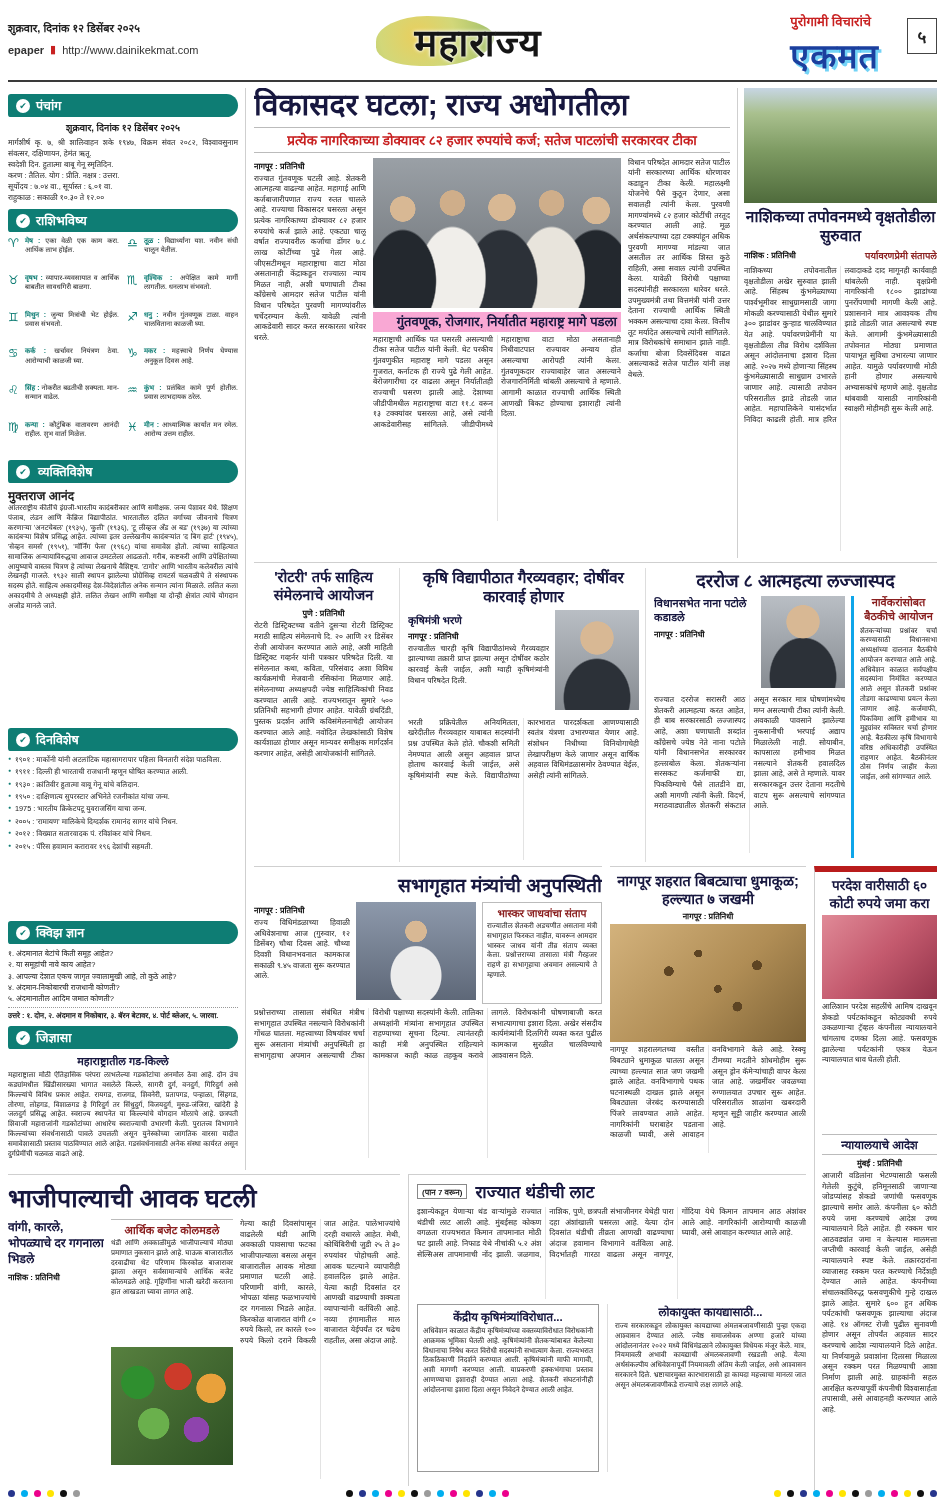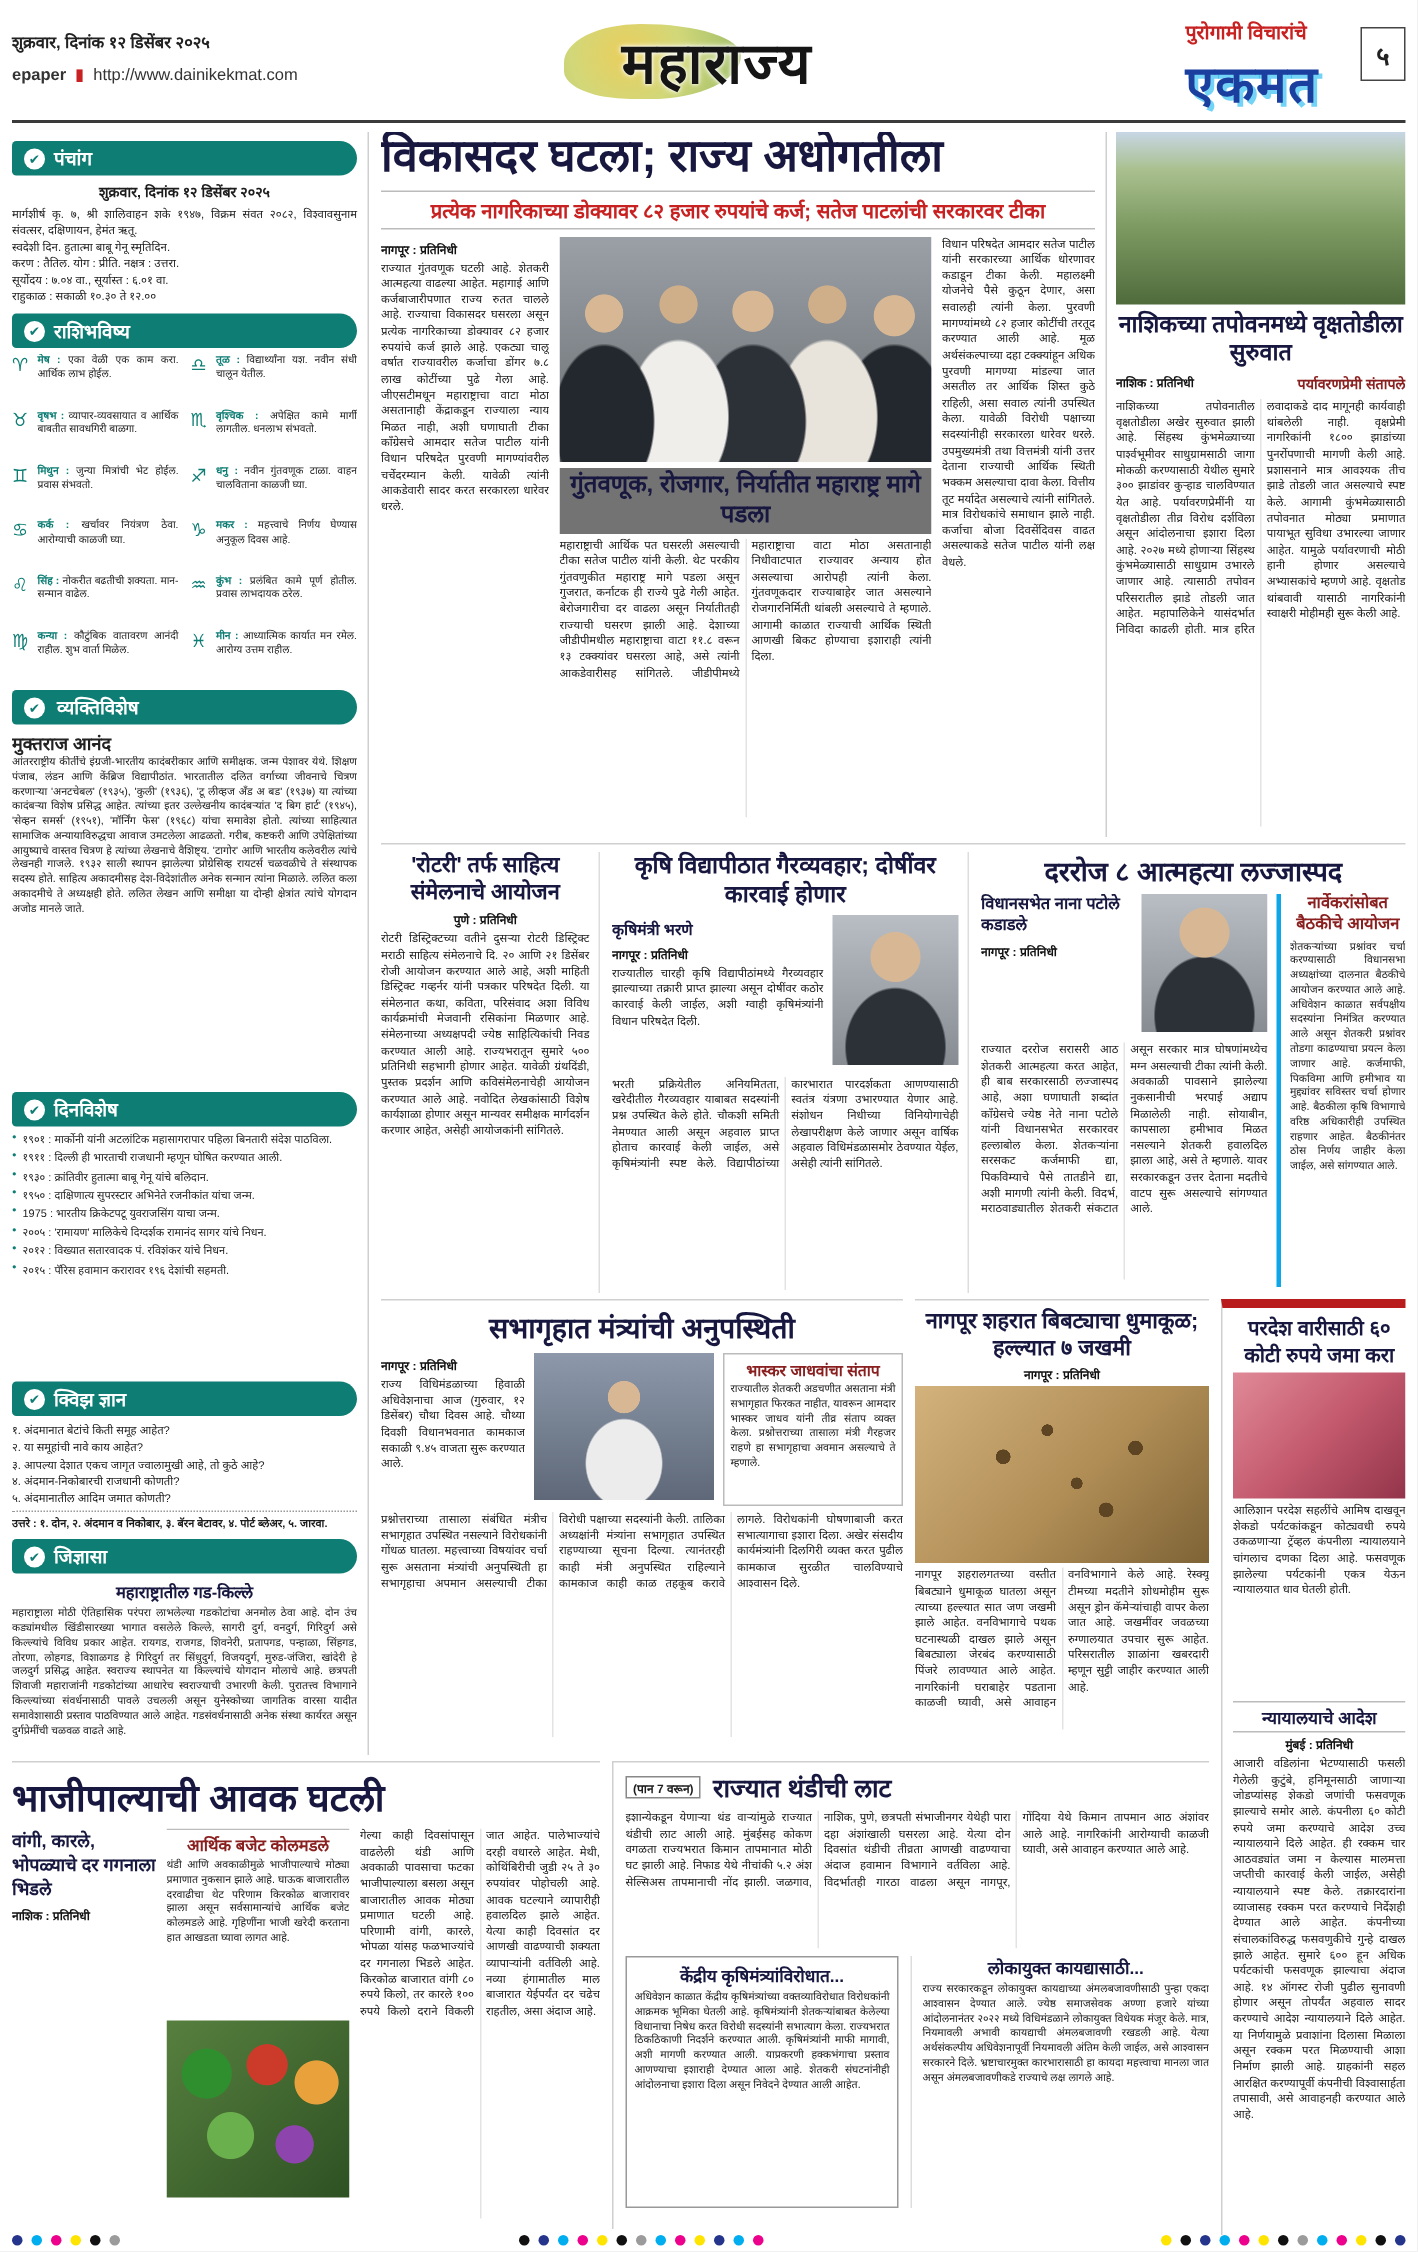--- a/index.html
+++ b/index.html
@@ -70,21 +70,21 @@
       radial-gradient(circle 13px at 32% 30%, #cfae8a 96%, transparent),
       radial-gradient(circle 14px at 52% 33%, #d8b894 96%, transparent),
       radial-gradient(circle 13px at 72% 30%, #cfae8a 96%, transparent),
       radial-gradient(circle 14px at 90% 35%, #d8b894 96%, transparent),
       radial-gradient(ellipse 34px 52px at 12% 82%, #23282e 96%, transparent),
       radial-gradient(ellipse 34px 52px at 32% 80%, #f0eeea 96%, transparent),
       radial-gradient(ellipse 36px 52px at 52% 82%, #2c3138 96%, transparent),
       radial-gradient(ellipse 34px 52px at 72% 80%, #e8e4dc 96%, transparent),
       radial-gradient(ellipse 36px 52px at 90% 82%, #23282e 96%, transparent),
       linear-gradient(180deg,#9aa0a6 0%,#7d8287 60%,#5d6165 100%); }
-  .inset-title { font-size:16px; font-weight:800; color:#17173f; background:#737373; padding:2px 4px; text-align:center; margin:4px 0 3px; line-height:1.25; }
+  .inset-title { font-size:13px; font-weight:800; color:#17173f; background:#f9a8d4; padding:2px 4px; text-align:right; margin:4px 0 3px; line-height:1.25; }
   .leadmid .cols2 { height:186px; overflow:hidden; }
 
   
   .nashik { left:744px; top:88px; width:193px; height:470px; }
   .nashik .ph { height:115px; background:linear-gradient(180deg,#c7d6e4 0%,#a9c08e 22%,#7d9a62 55%,#4f6b3c 100%); }
   .nashik h2 { font-size:15.5px; text-align:center; line-height:1.2; margin:5px 0 2px; }
   .nk-row { display:flex; justify-content:space-between; align-items:center; margin-bottom:3px; }
   .nk-kick { font-size:9.5px; font-weight:bold; color:#8a1f1f; }
   .nashik .cols2 { height:285px; }
 
@@ -110,21 +110,21 @@
   .srow { display:flex; gap:6px; height:96px; margin-bottom:3px; }
   .srow .skick { flex:1; overflow:hidden; }
   .skick .kicker { font-size:11px; line-height:1.3; display:block; margin-bottom:3px; }
   .suicide .cols2 { height:158px; }
   .mini { width:86px; flex:0 0 86px; border-left:3px solid #0ea5e9; padding-left:6px; }
   .mini h4 { font-size:11px; color:#8a1f1f; line-height:1.25; text-align:center; margin-bottom:3px; }
   .mini .tiny { height:212px; overflow:hidden; }
 
   
   .sabha { left:254px; top:866px; width:348px; height:302px; border-top:1px solid #cfcfcf; padding-top:5px; }
-  .sabha h3 { font-size:19px; text-align:center; margin-bottom:4px; }
+  .sabha h3 { font-size:19px; text-align:right; margin-bottom:4px; }
   .sabrow { display:flex; gap:6px; height:102px; margin-bottom:4px; }
   .sabrow .stext { width:96px; overflow:hidden; }
   .sabphoto { width:120px; height:98px; flex:0 0 120px; background:
       radial-gradient(circle 11px at 50% 30%, #d8b894 96%, transparent),
       radial-gradient(ellipse 26px 30px at 50% 75%, #ececec 96%, transparent),
       linear-gradient(180deg,#8d99ab,#5e6878); }
   .sabinset { flex:1; border:1px solid #bbb; padding:3px 4px; overflow:hidden; }
   .sabinset h4 { font-size:10.5px; text-align:center; color:#8a1f1f; margin-bottom:2px; }
   .sabha .cols3 { height:150px; }
 

